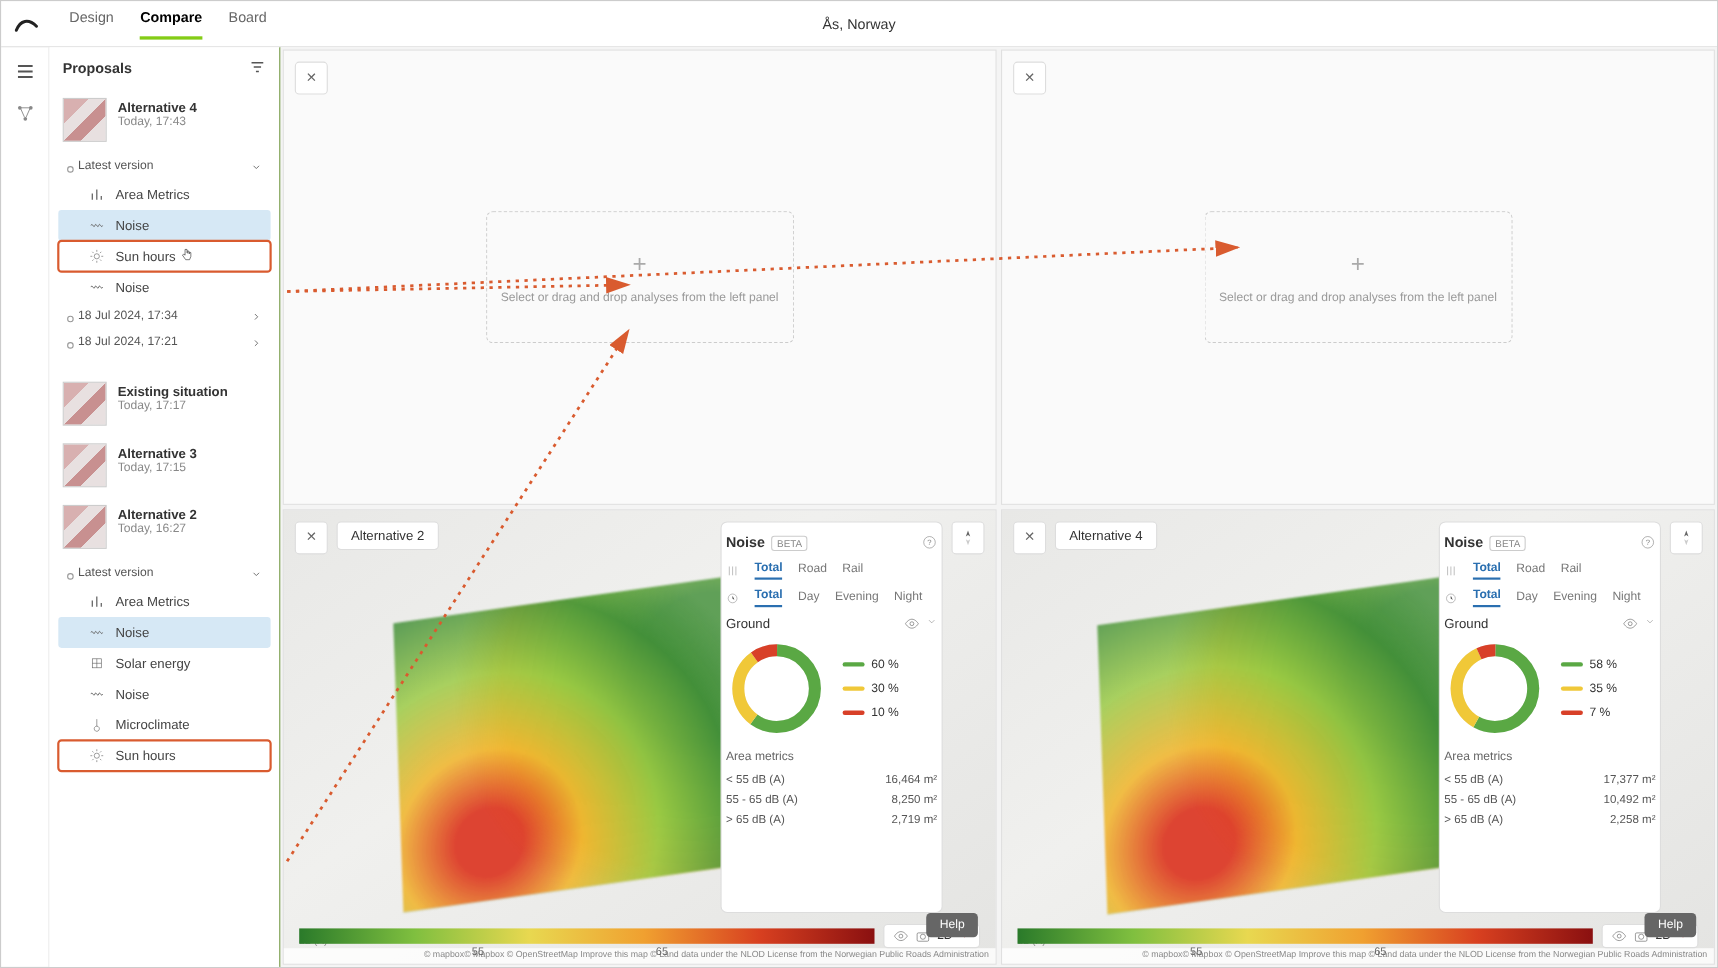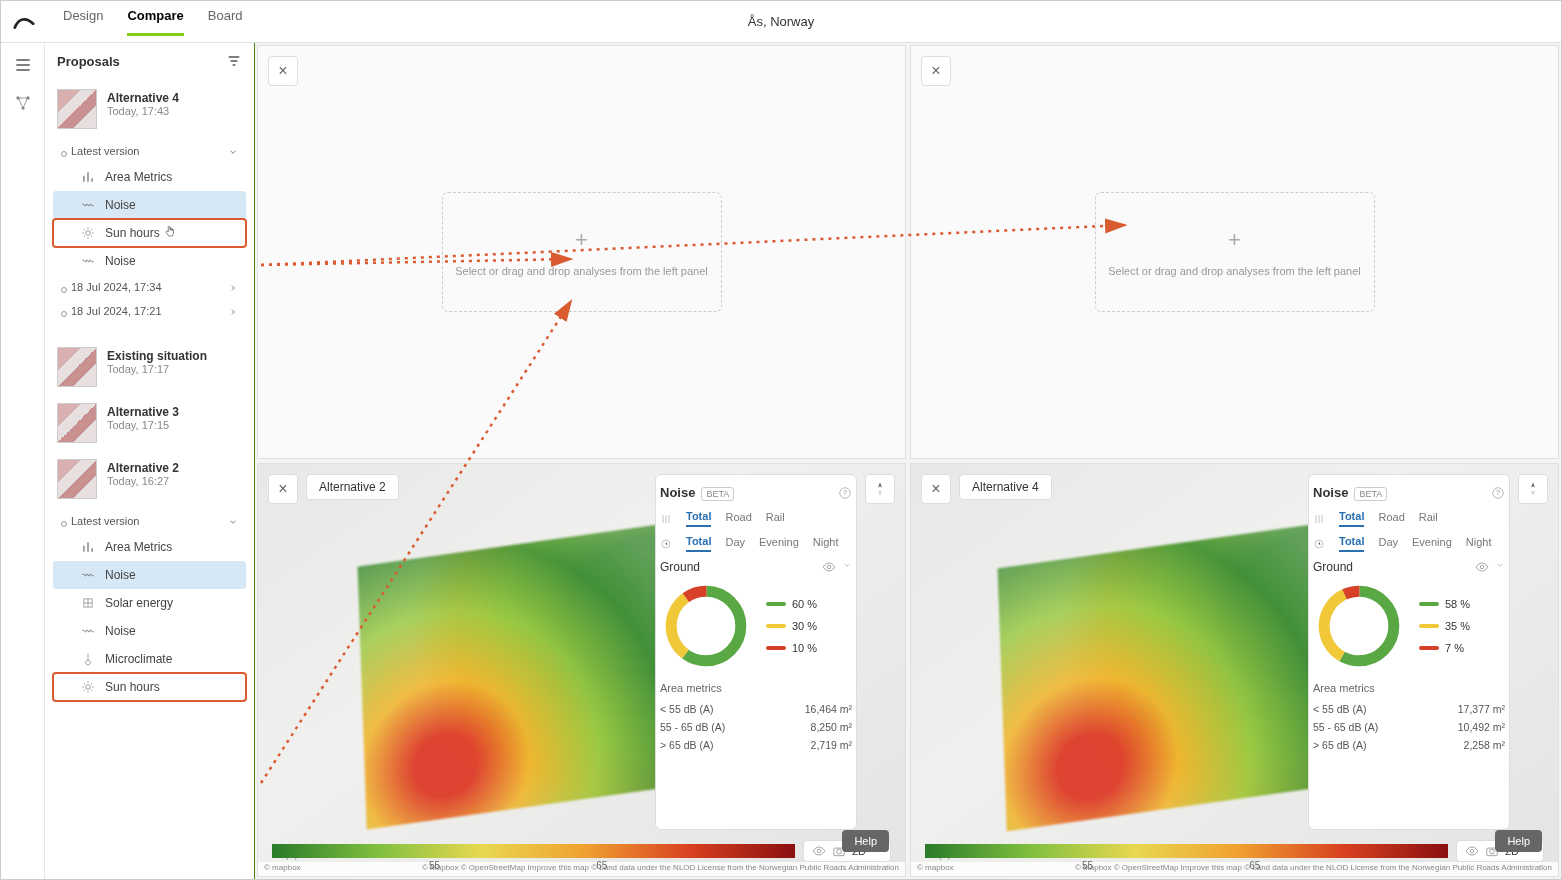--- a/index.html
+++ b/index.html
@@ -58,21 +58,21 @@
   .ground { display: flex; justify-content: space-between; align-items: flex-start; font-size: 12px; margin: 8px 0 6px; }
   .donut-row { display: flex; align-items: center; gap: 14px; margin: 6px 0 10px; }
   .donut { width: 92px; height: 92px; }
   .pct-list { display: flex; flex-direction: column; gap: 10px; font-size: 11px; }
   .pct { display: flex; align-items: center; gap: 6px; }
   .sw { width: 20px; height: 4px; border-radius: 2px; }
   .metrics { font-size: 11px; color: #555; margin-top: 6px; }
   .metrics h5 { font-size: 11px; font-weight: 500; color: #666; margin-bottom: 6px; }
   .m-row { display: flex; justify-content: space-between; padding: 3px 0; font-size: 10.5px; }
   .help { position: absolute; bottom: 24px; right: 16px; background: #666; color: #fff; padding: 5px 12px; border-radius: 4px; font-size: 11px; z-index: 20; }
-  .attrib { position: absolute; bottom: 0; left: 0; right: 0; height: 14px; font-size: 8px; color: #888; background: rgba(255,255,255,0.8); padding: 1px 6px; display: flex; justify-content: space-between; }
+  .attrib { position: absolute; bottom: 0; left: 0; right: 0; height: 14px; font-size: 8px; color: #888; background: rgba(255,255,255,0.8); padding: 1px 6px; display: flex; justify-content: flex-end; }
   .unit-lbl { position: absolute; bottom: 16px; left: 14px; font-size: 9px; color: #888; z-index: 5; }
   
   .anno { position: absolute; pointer-events: none; z-index: 50; }
   .cursor-hand { position: absolute; width: 16px; height: 16px; z-index: 10; }
 </style>
 </head>
 <body>
 
 <div class="topbar">
   <svg class="logo" viewBox="0 0 24 24">

